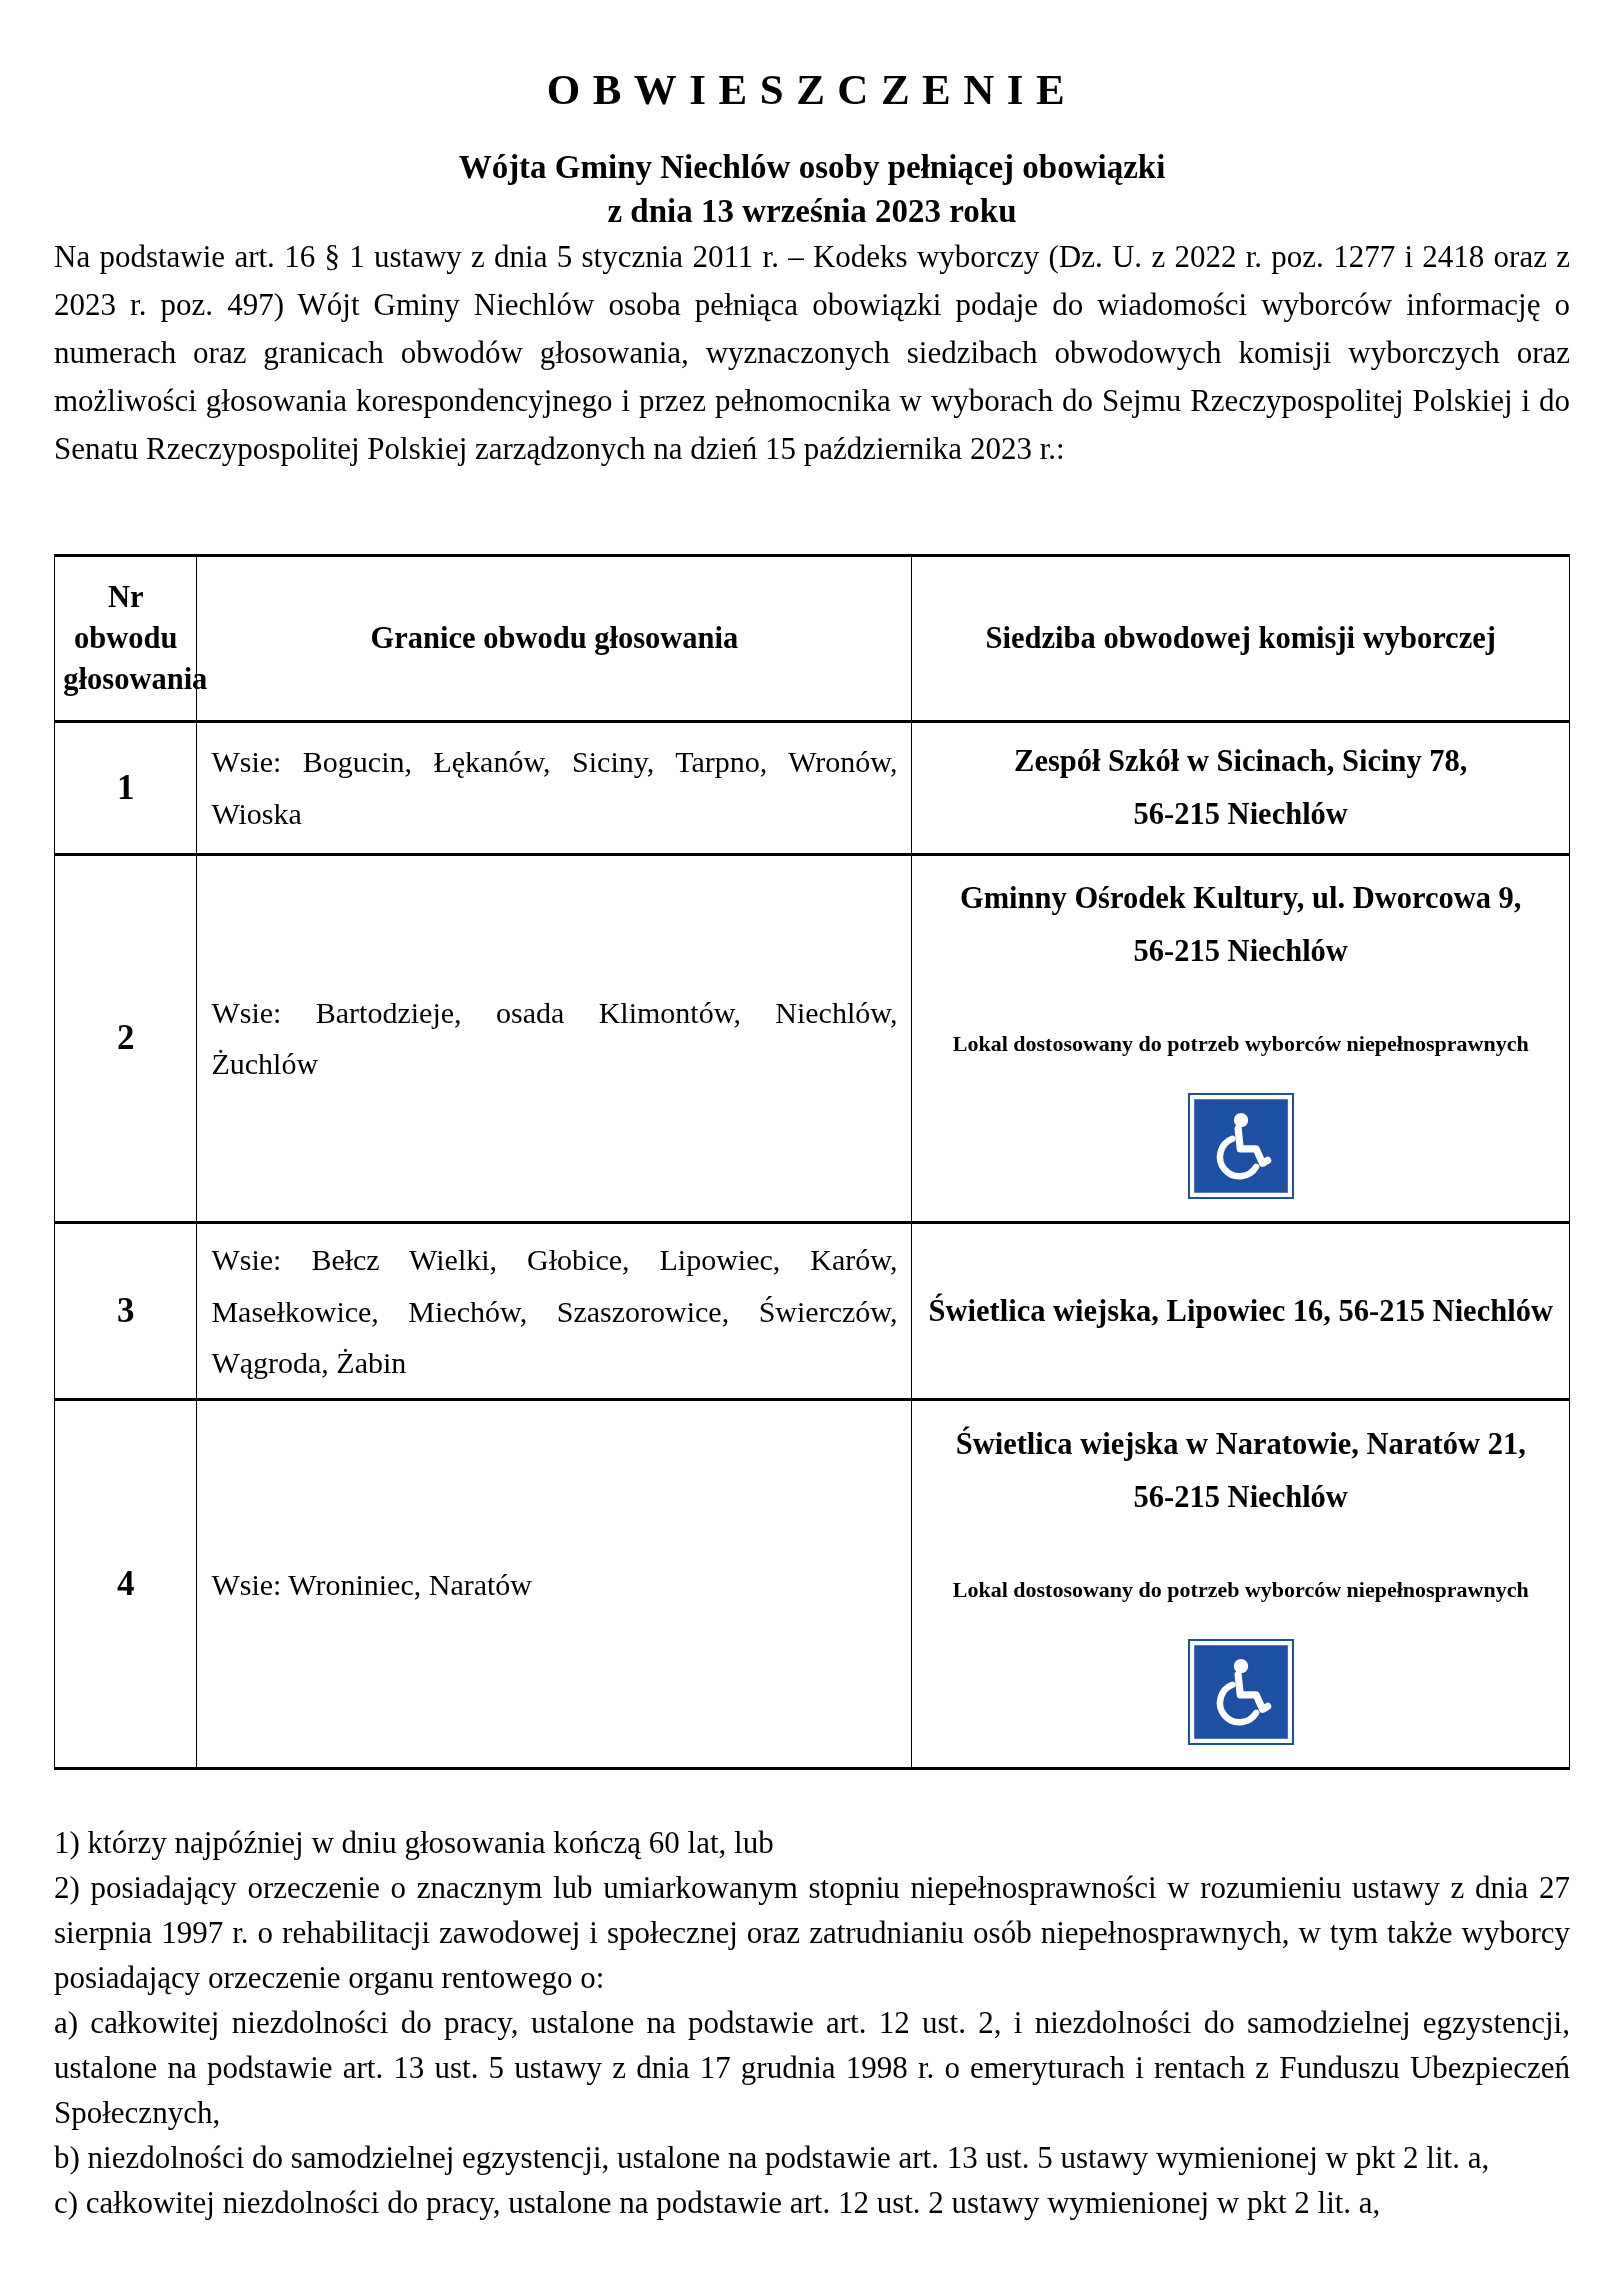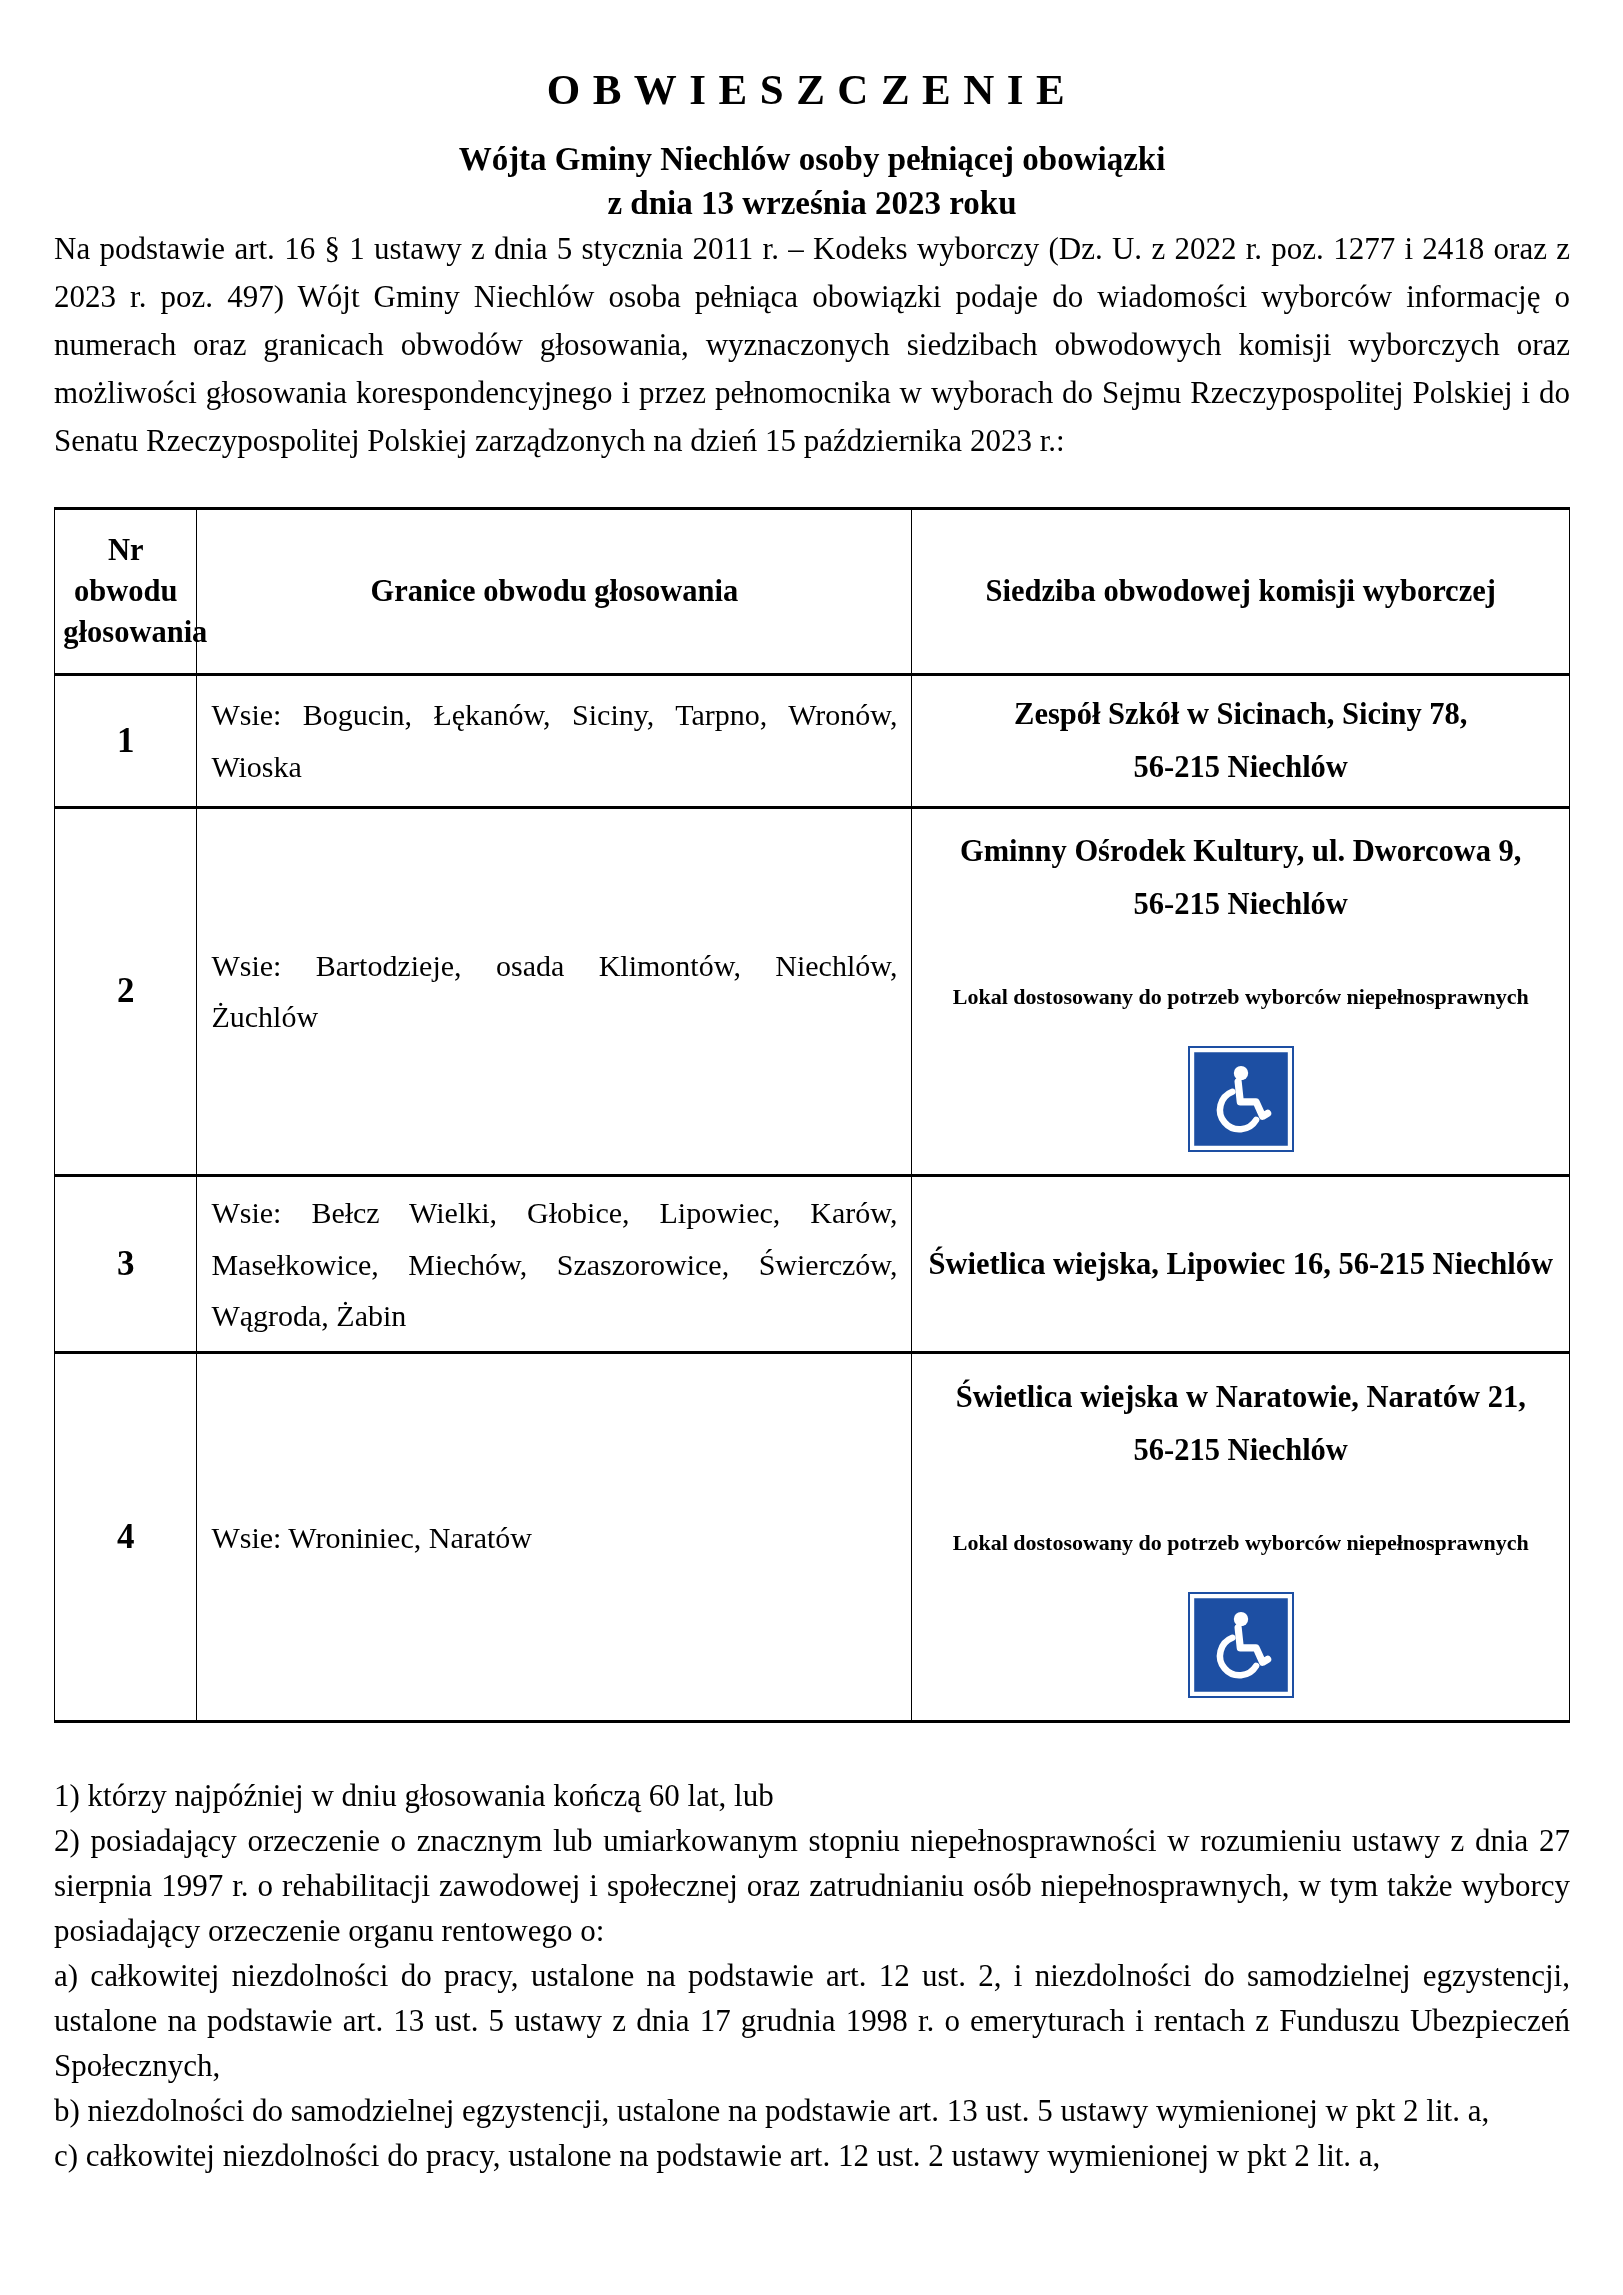--- a/index.html
+++ b/index.html
@@ -10,30 +10,30 @@
     color:#000; overflow:hidden;
   }
   .page { padding:26px 54px 0 54px; }
 
   .doc-title {
     text-align:center; font-size:43px; font-weight:bold;
     letter-spacing:12.5px; margin-top:39px;
   }
   .doc-subtitle {
     text-align:center; font-size:33px; font-weight:bold;
-    line-height:1.32; margin-top:24px;
+    line-height:1.32; margin-top:32px;
   }
   .intro {
     font-size:31px; line-height:1.55;
     text-align:justify;
   }
 
   table.districts {
     width:100%; border-collapse:collapse; table-layout:fixed;
-    margin-top:42px;
+    margin-top:81px;
   }
   .districts th, .districts td {
     border-left:1.4px solid #000; border-right:1.4px solid #000;
     border-top:3.5px solid #000; border-bottom:3.5px solid #000;
   }
   .districts th {
     font-size:30.5px; font-weight:bold; text-align:center;
     vertical-align:middle; padding:19.4px 8.3px; line-height:1.35;
   }
   col.c-num { width:9.4%; }

